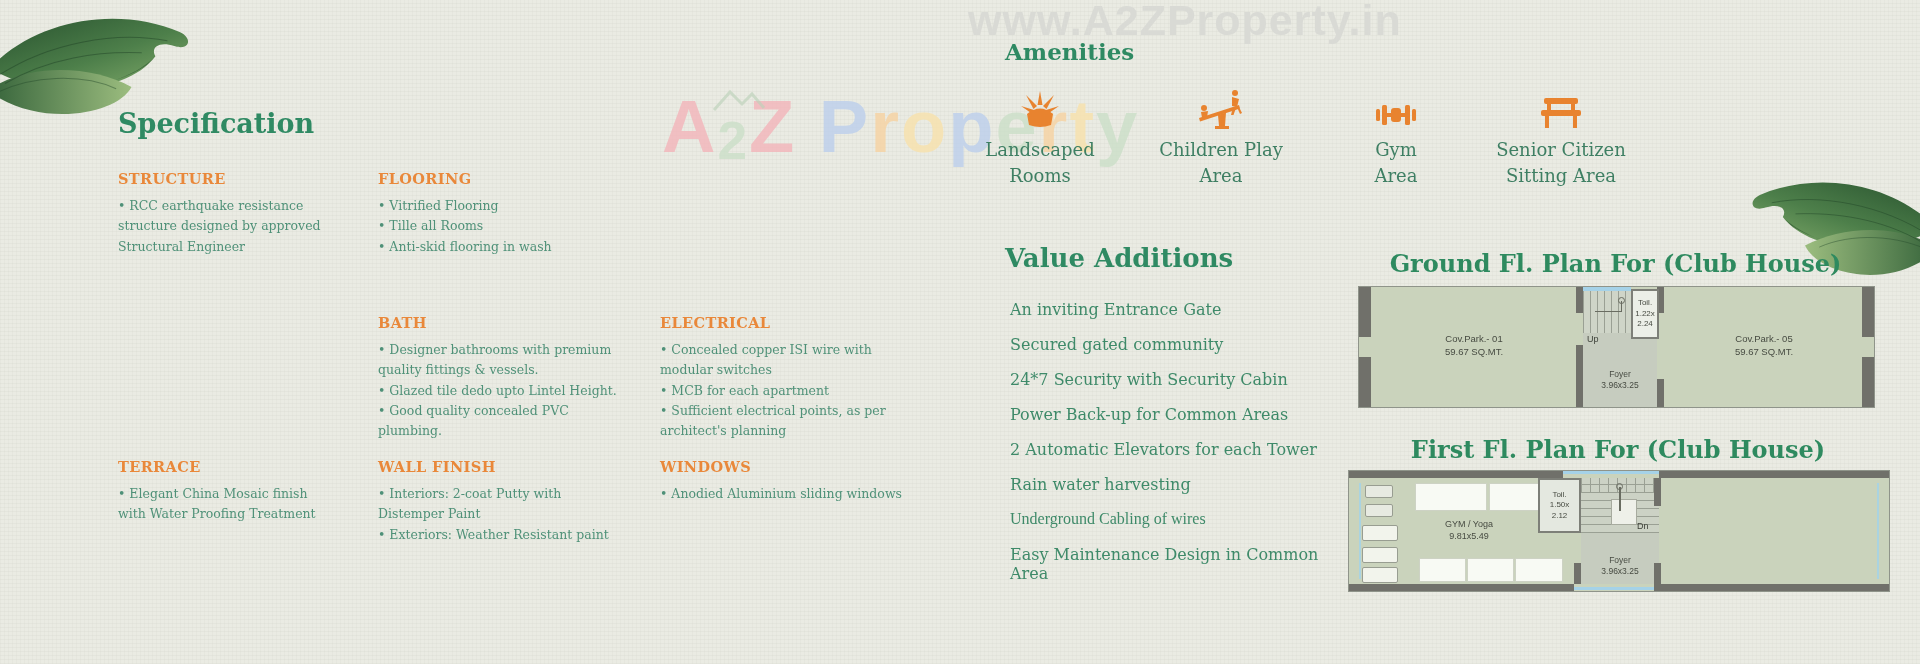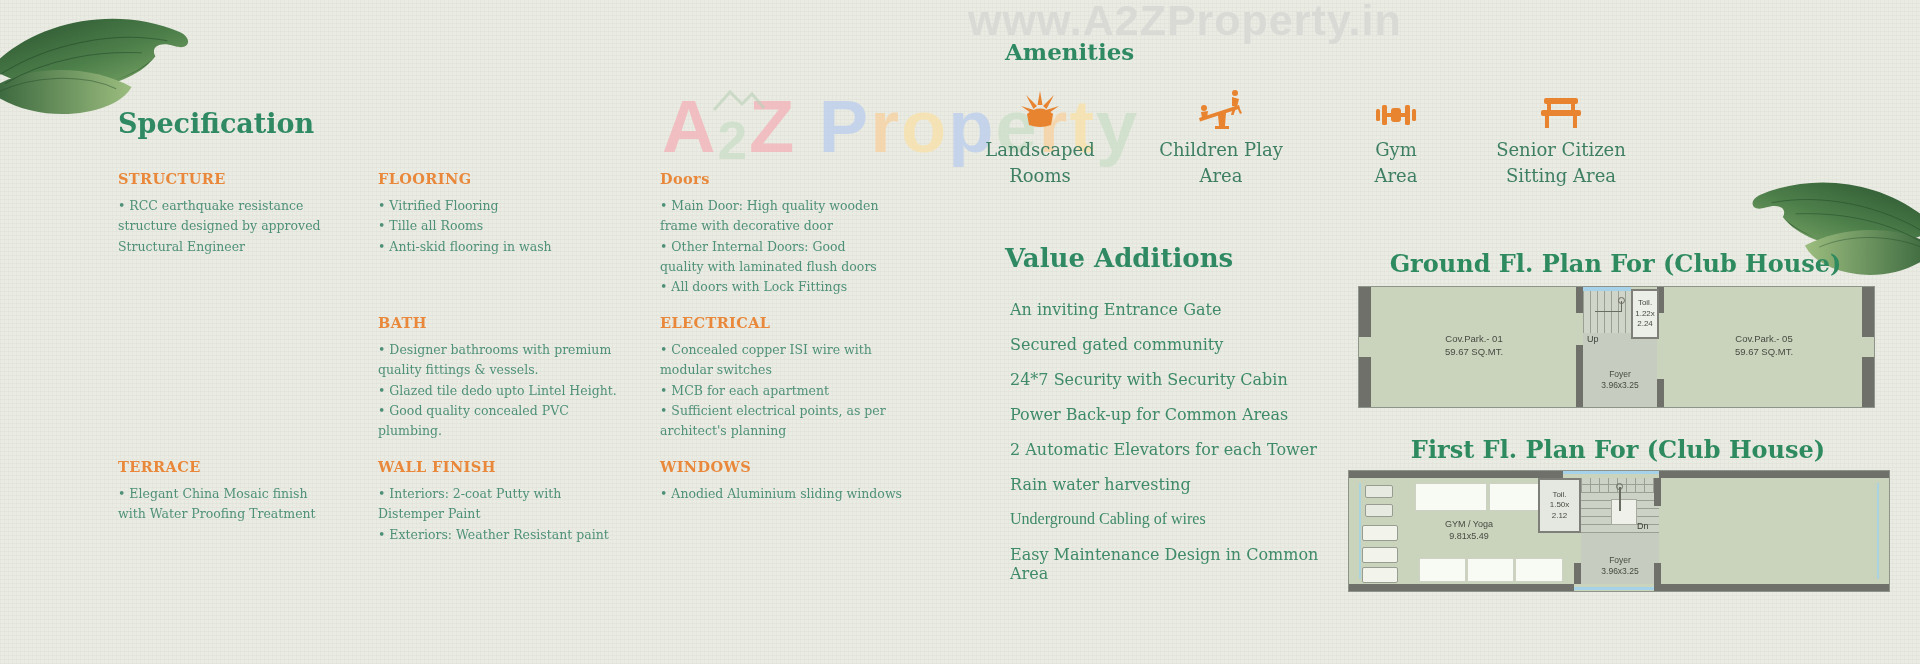--- a/index.html
+++ b/index.html
@@ -143,26 +143,20 @@
   <div class="spec-section" style="left:118px;top:170px;width:225px;">
     <div class="spec-heading">STRUCTURE</div>
     <div class="spec-item">RCC earthquake resistance structure designed by approved Structural Engineer</div>
   </div>
   <div class="spec-section" style="left:378px;top:170px;width:235px;">
     <div class="spec-heading">FLOORING</div>
     <div class="spec-item">Vitrified Flooring</div>
     <div class="spec-item">Tille all Rooms</div>
     <div class="spec-item">Anti-skid flooring in wash</div>
   </div>
-  <div class="spec-section" style="left:660px;top:170px;width:230px;">
-    <div class="spec-heading">Doors</div>
-    <div class="spec-item">Main Door: High quality wooden frame with decorative door</div>
-    <div class="spec-item">Other Internal Doors: Good quality with laminated flush doors</div>
-    <div class="spec-item">All doors with Lock Fittings</div>
-  </div>
 
   <div class="spec-section" style="left:378px;top:314px;width:240px;">
     <div class="spec-heading">BATH</div>
     <div class="spec-item">Designer bathrooms with premium quality fittings &amp; vessels.</div>
     <div class="spec-item">Glazed tile dedo upto Lintel Height.</div>
     <div class="spec-item">Good quality concealed PVC plumbing.</div>
   </div>
   <div class="spec-section" style="left:660px;top:314px;width:260px;">
     <div class="spec-heading">ELECTRICAL</div>
     <div class="spec-item">Concealed copper ISI wire with modular switches</div>

